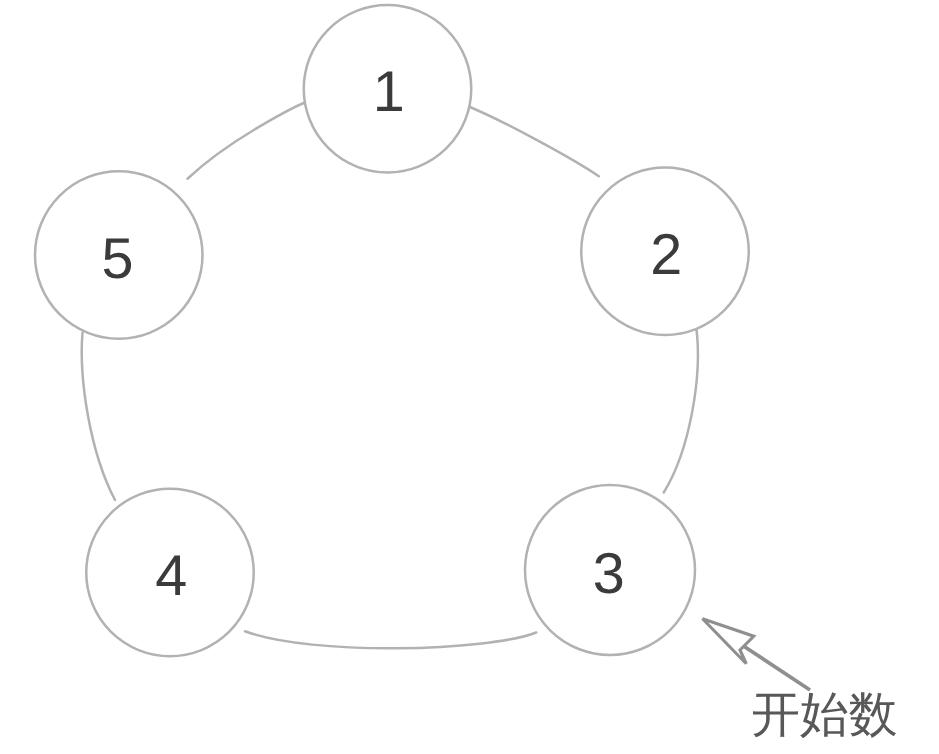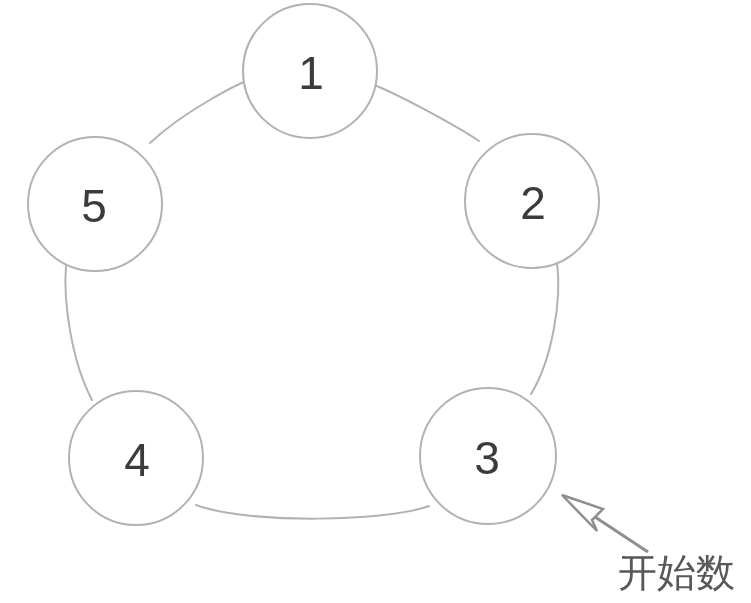--- a/index.html
+++ b/index.html
@@ -101,17 +101,17 @@
 
     </g>
 
     <g>
       <line class="annotation-line" x1="648" y1="552" x2="592" y2="515"></line>
       <polygon class="annotation-head" points="562,495 603,509 592,520 597,531"></polygon>
     </g>
 
   </svg>
 
-  <div style="position:absolute; left:618px; top:553px; line-height:1;">
+  <div style="position:absolute; left:601px; top:553px; line-height:1;">
     <span style="font-size:39px; color:#585858; font-family:'Liberation Sans','DejaVu Sans',sans-serif; white-space:nowrap;">开始数</span>
   </div>
 
 </div>
 
 </body></html>

